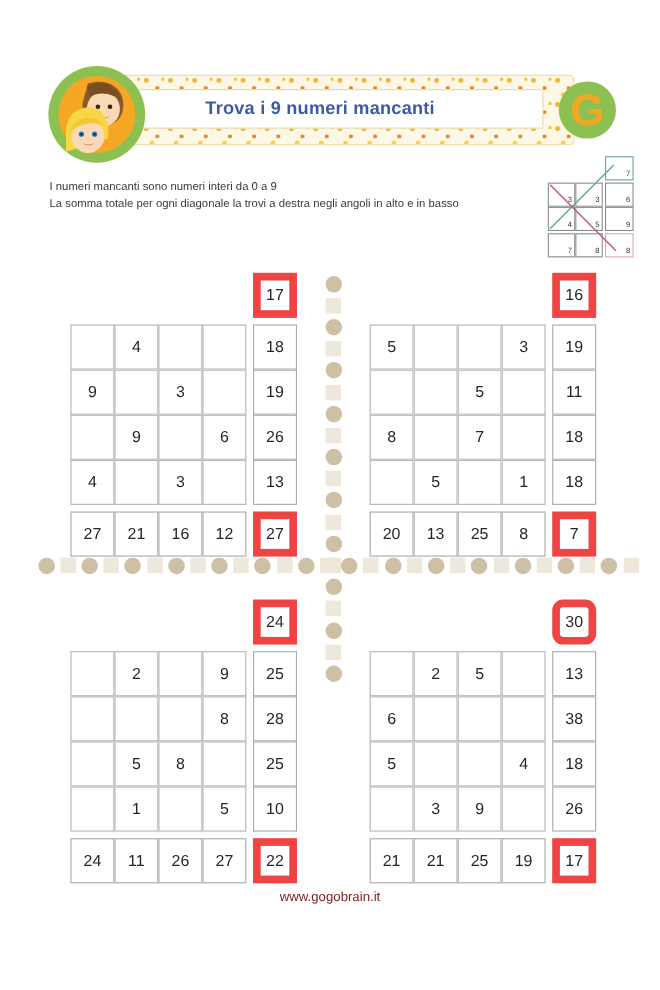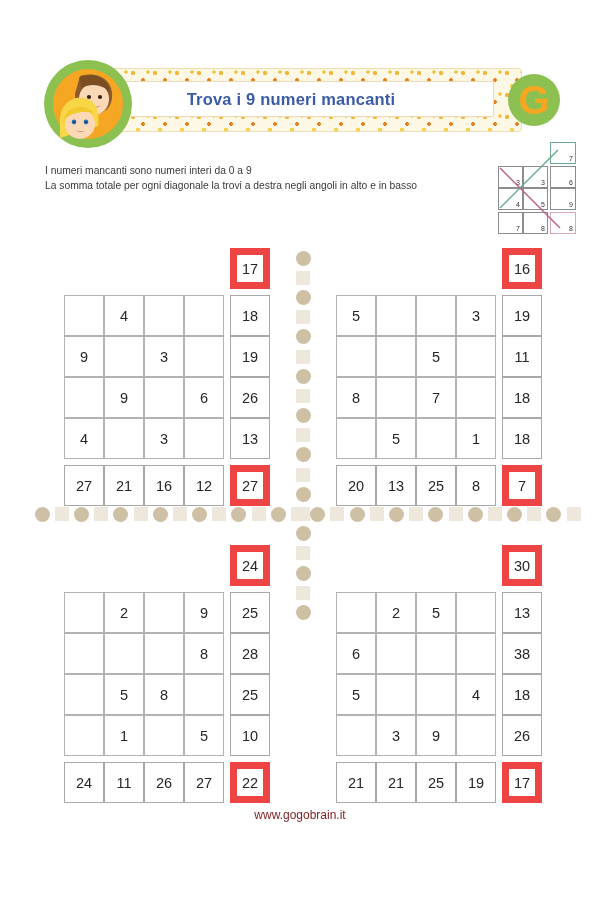--- a/index.html
+++ b/index.html
@@ -394,21 +394,21 @@
     <div class="cell main-cell" style="left: 80px; top: 170px; width: 40px; height: 41px;"></div>
     <div class="cell main-cell" style="left: 120px; top: 170px; width: 40px; height: 41px;">5</div>
     <div class="cell sum-cell" style="left: 166px; top: 170px; width: 40px; height: 41px;">10</div>
     <div class="cell sum-cell" style="left: 0px; top: 217px; width: 40px; height: 41px;">24</div>
     <div class="cell sum-cell" style="left: 40px; top: 217px; width: 40px; height: 41px;">11</div>
     <div class="cell sum-cell" style="left: 80px; top: 217px; width: 40px; height: 41px;">26</div>
     <div class="cell sum-cell" style="left: 120px; top: 217px; width: 40px; height: 41px;">27</div>
     <div class="cell diag-cell" style="left: 166px; top: 217px; width: 40px; height: 41px;">22</div>
   </div>
 <div class="puzzle" id="puzzle-3" style="left:336px; top:545px;">
-    <div class="cell diag-cell" style="left: 166px; top: 0px; width: 40px; height: 41px;">30</div>
+    <div class="cell diag-cell" style="left: 166px; top: 0px; width: 40px; height: 41px; border-radius: 10px;">30</div>
     <div class="cell main-cell" style="left: 0px; top: 47px; width: 40px; height: 41px;"></div>
     <div class="cell main-cell" style="left: 40px; top: 47px; width: 40px; height: 41px;">2</div>
     <div class="cell main-cell" style="left: 80px; top: 47px; width: 40px; height: 41px;">5</div>
     <div class="cell main-cell" style="left: 120px; top: 47px; width: 40px; height: 41px;"></div>
     <div class="cell sum-cell" style="left: 166px; top: 47px; width: 40px; height: 41px;">13</div>
     <div class="cell main-cell" style="left: 0px; top: 88px; width: 40px; height: 41px;">6</div>
     <div class="cell main-cell" style="left: 40px; top: 88px; width: 40px; height: 41px;"></div>
     <div class="cell main-cell" style="left: 80px; top: 88px; width: 40px; height: 41px;"></div>
     <div class="cell main-cell" style="left: 120px; top: 88px; width: 40px; height: 41px;"></div>
     <div class="cell sum-cell" style="left: 166px; top: 88px; width: 40px; height: 41px;">38</div>

